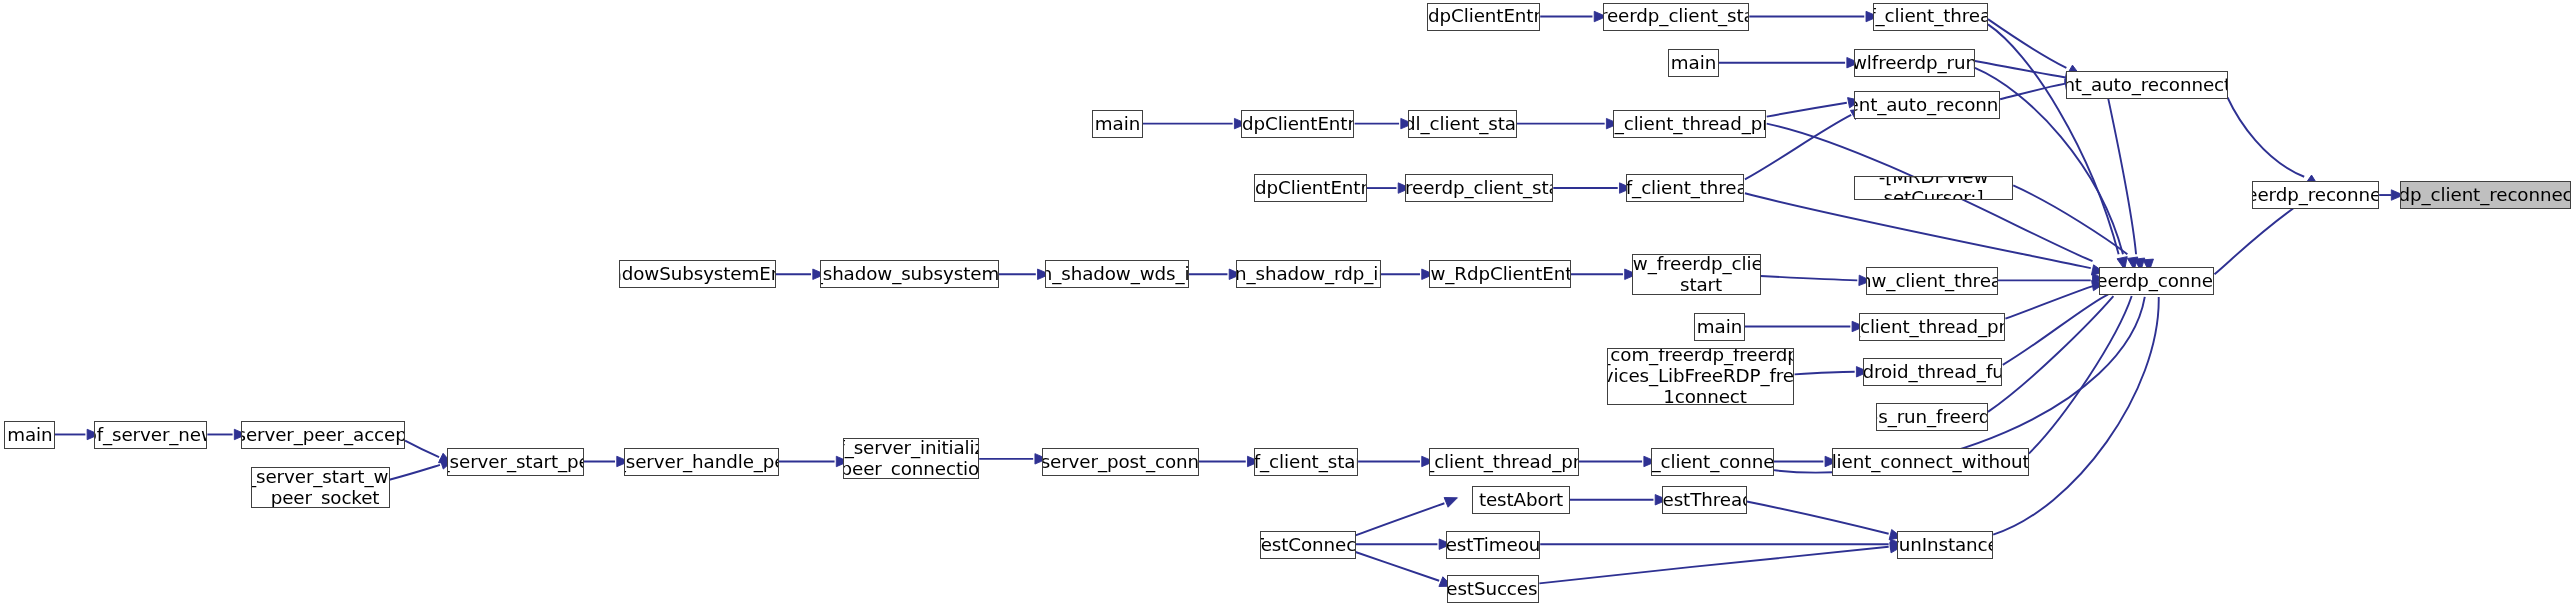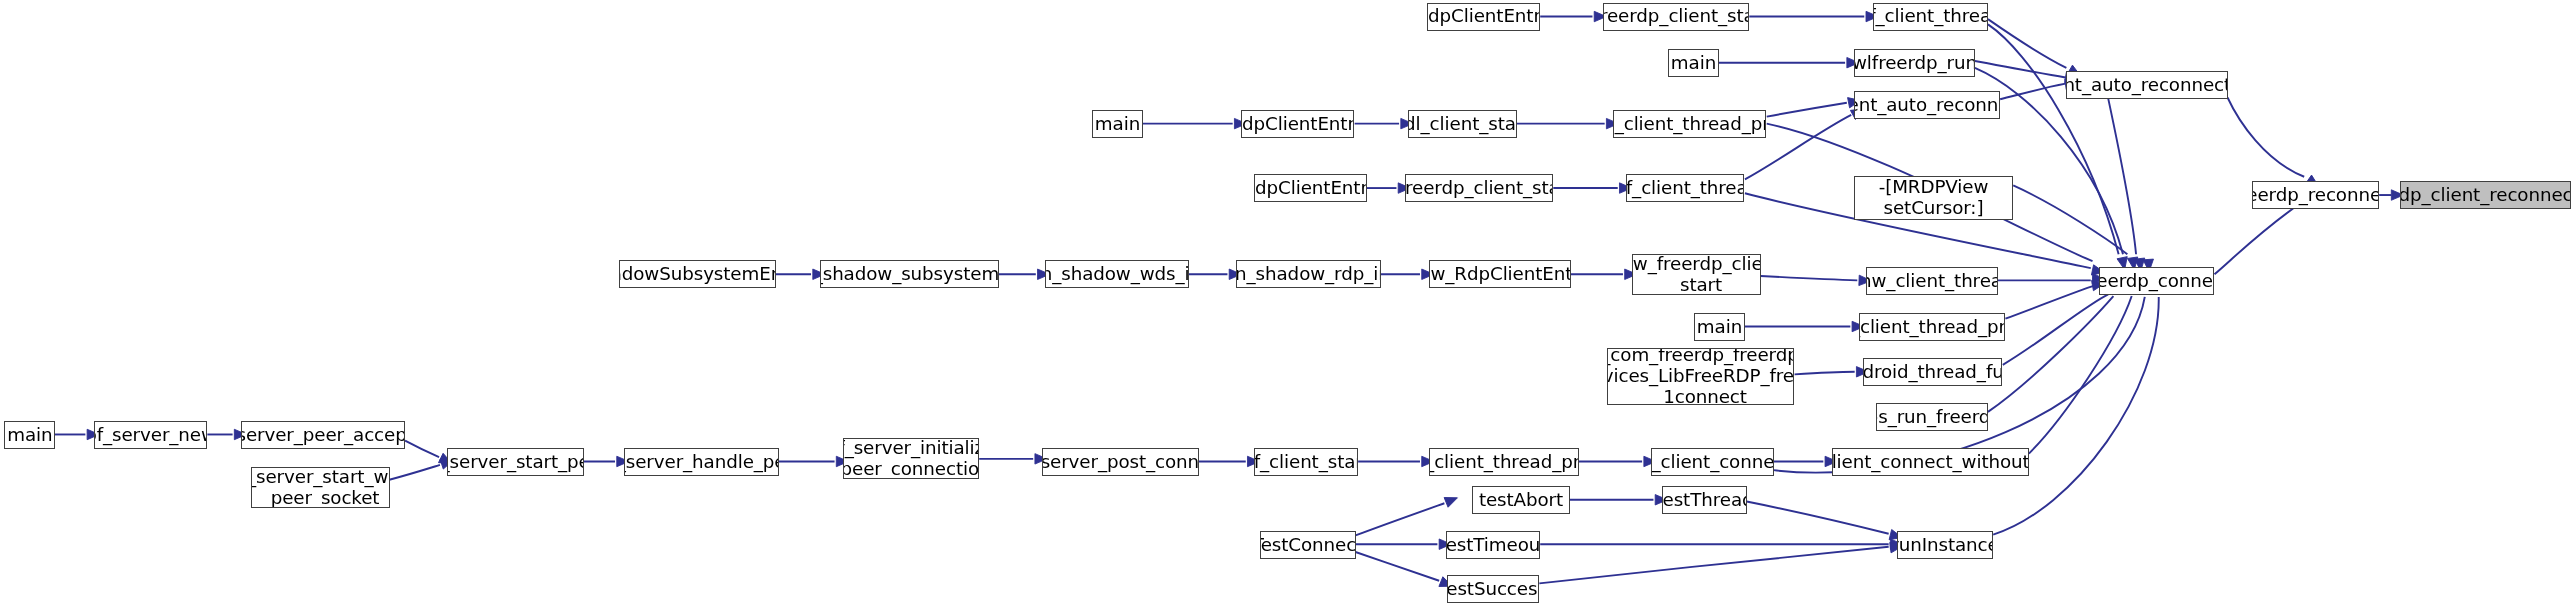--- a/index.html
+++ b/index.html
@@ -179,21 +179,21 @@
       <div class="node-box" style="left: 1427px; top: 2.6px; width: 113px; height: 28px;">RdpClientEntry</div>
       <div class="node-box" style="left: 1854px; top: 49px; width: 121px; height: 28px;">wlfreerdp_run</div>
       <div class="node-box" style="left: 1668px; top: 49px; width: 51px; height: 28px;">main</div>
       <div class="node-box" style="left: 1613px; top: 110px; width: 153px; height: 28px;">sdl_client_thread_proc</div>
       <div class="node-box" style="left: 1408px; top: 110px; width: 109px; height: 28px;">sdl_client_start</div>
       <div class="node-box" style="left: 1241px; top: 110px; width: 113px; height: 28px;">RdpClientEntry</div>
       <div class="node-box" style="left: 1092px; top: 110px; width: 51px; height: 28px;">main</div>
       <div class="node-box" style="left: 1626px; top: 174px; width: 118px; height: 28px;">wf_client_thread</div>
       <div class="node-box" style="left: 1405px; top: 174px; width: 148px; height: 28px;">wfreerdp_client_start</div>
       <div class="node-box" style="left: 1254px; top: 174px; width: 113px; height: 28px;">RdpClientEntry</div>
-      <div class="node-box" style="left: 1854px; top: 176px; width: 159px; height: 44px;">-[MRDPView setCursor:]</div>
+      <div class="node-box" style="left: 1854px; top: 176px; width: 159px; height: 24px;">-[MRDPView setCursor:]</div>
       <div class="node-box" style="left: 1632px; top: 254px; width: 129px; height: 41px;">shw_freerdp_client
 _start</div>
       <div class="node-box" style="left: 1429px; top: 260px; width: 142px; height: 28px;">shw_RdpClientEntry</div>
       <div class="node-box" style="left: 1236px; top: 260px; width: 145px; height: 28px;">win_shadow_rdp_init</div>
       <div class="node-box" style="left: 1045px; top: 260px; width: 144px; height: 28px;">win_shadow_wds_init</div>
       <div class="node-box" style="left: 820px; top: 260px; width: 179px; height: 28px;">win_shadow_subsystem_init</div>
       <div class="node-box" style="left: 619px; top: 260px; width: 157px; height: 28px;">ShadowSubsystemEntry</div>
       <div class="node-box" style="left: 1866px; top: 267px; width: 132px; height: 28px;">shw_client_thread</div>
       <div class="node-box" style="left: 1859px; top: 313px; width: 146px; height: 28px;">tf_client_thread_proc</div>
       <div class="node-box" style="left: 1694px; top: 313px; width: 51px; height: 28px;">main</div>

